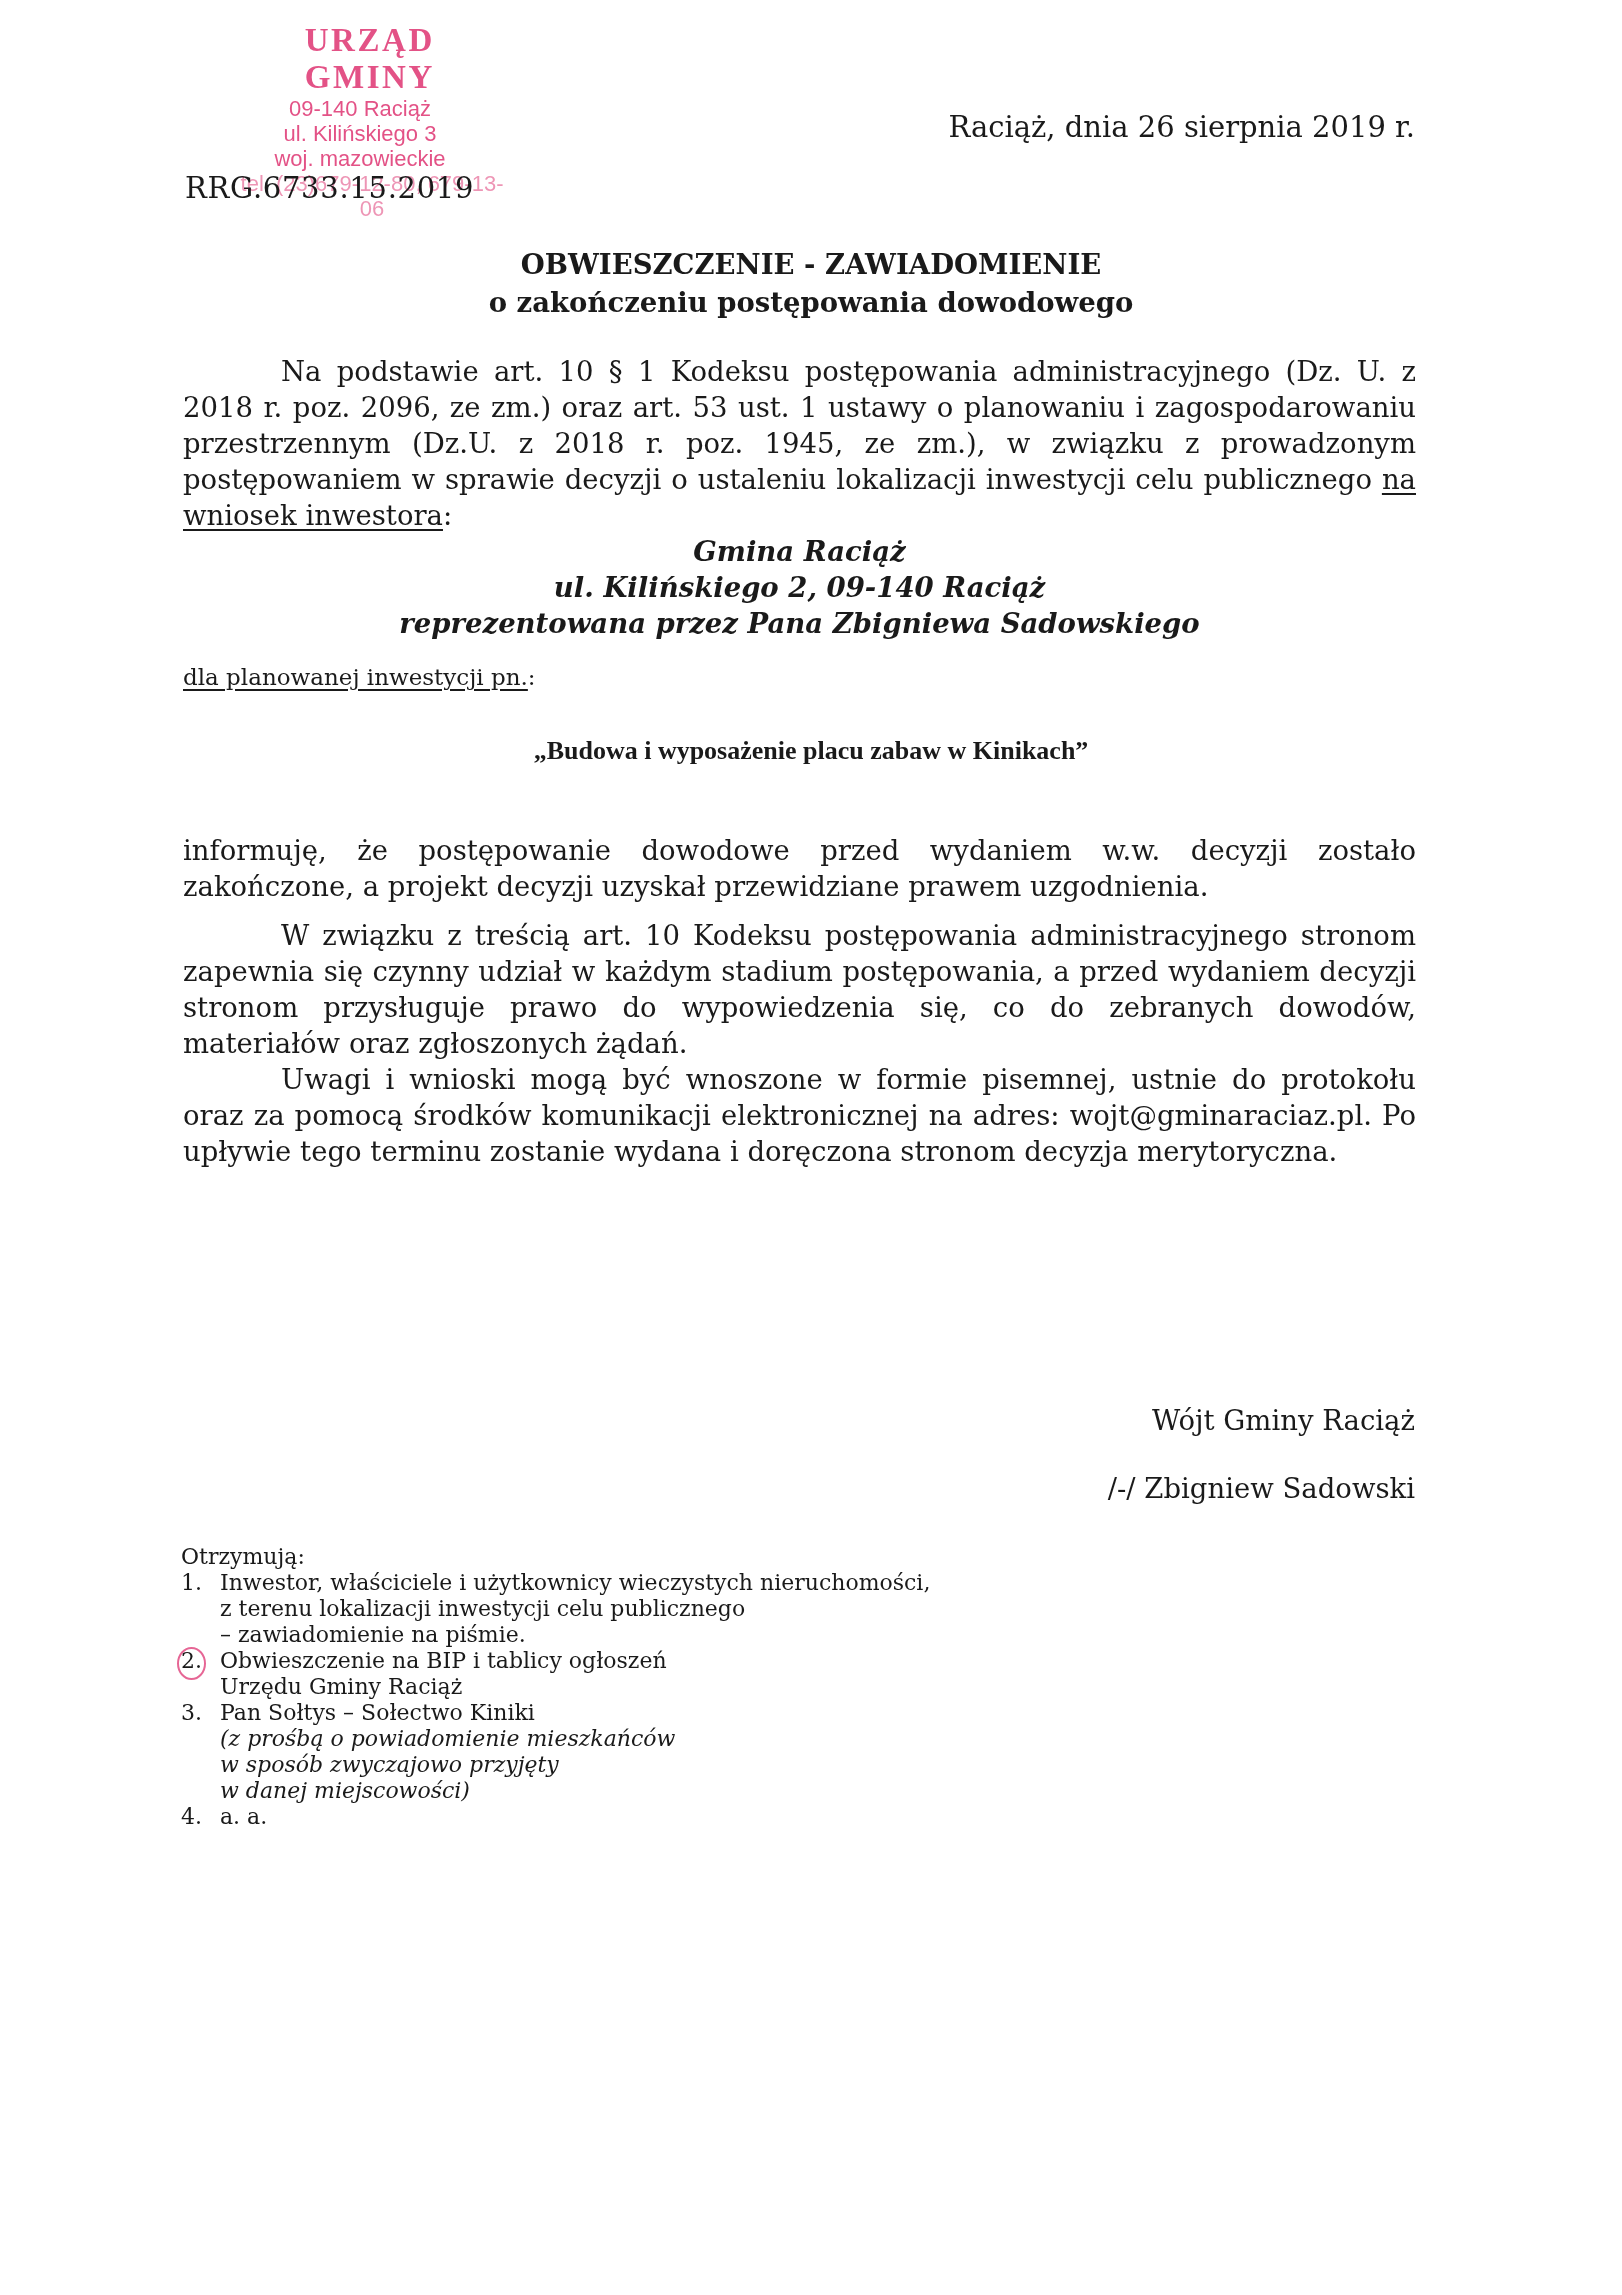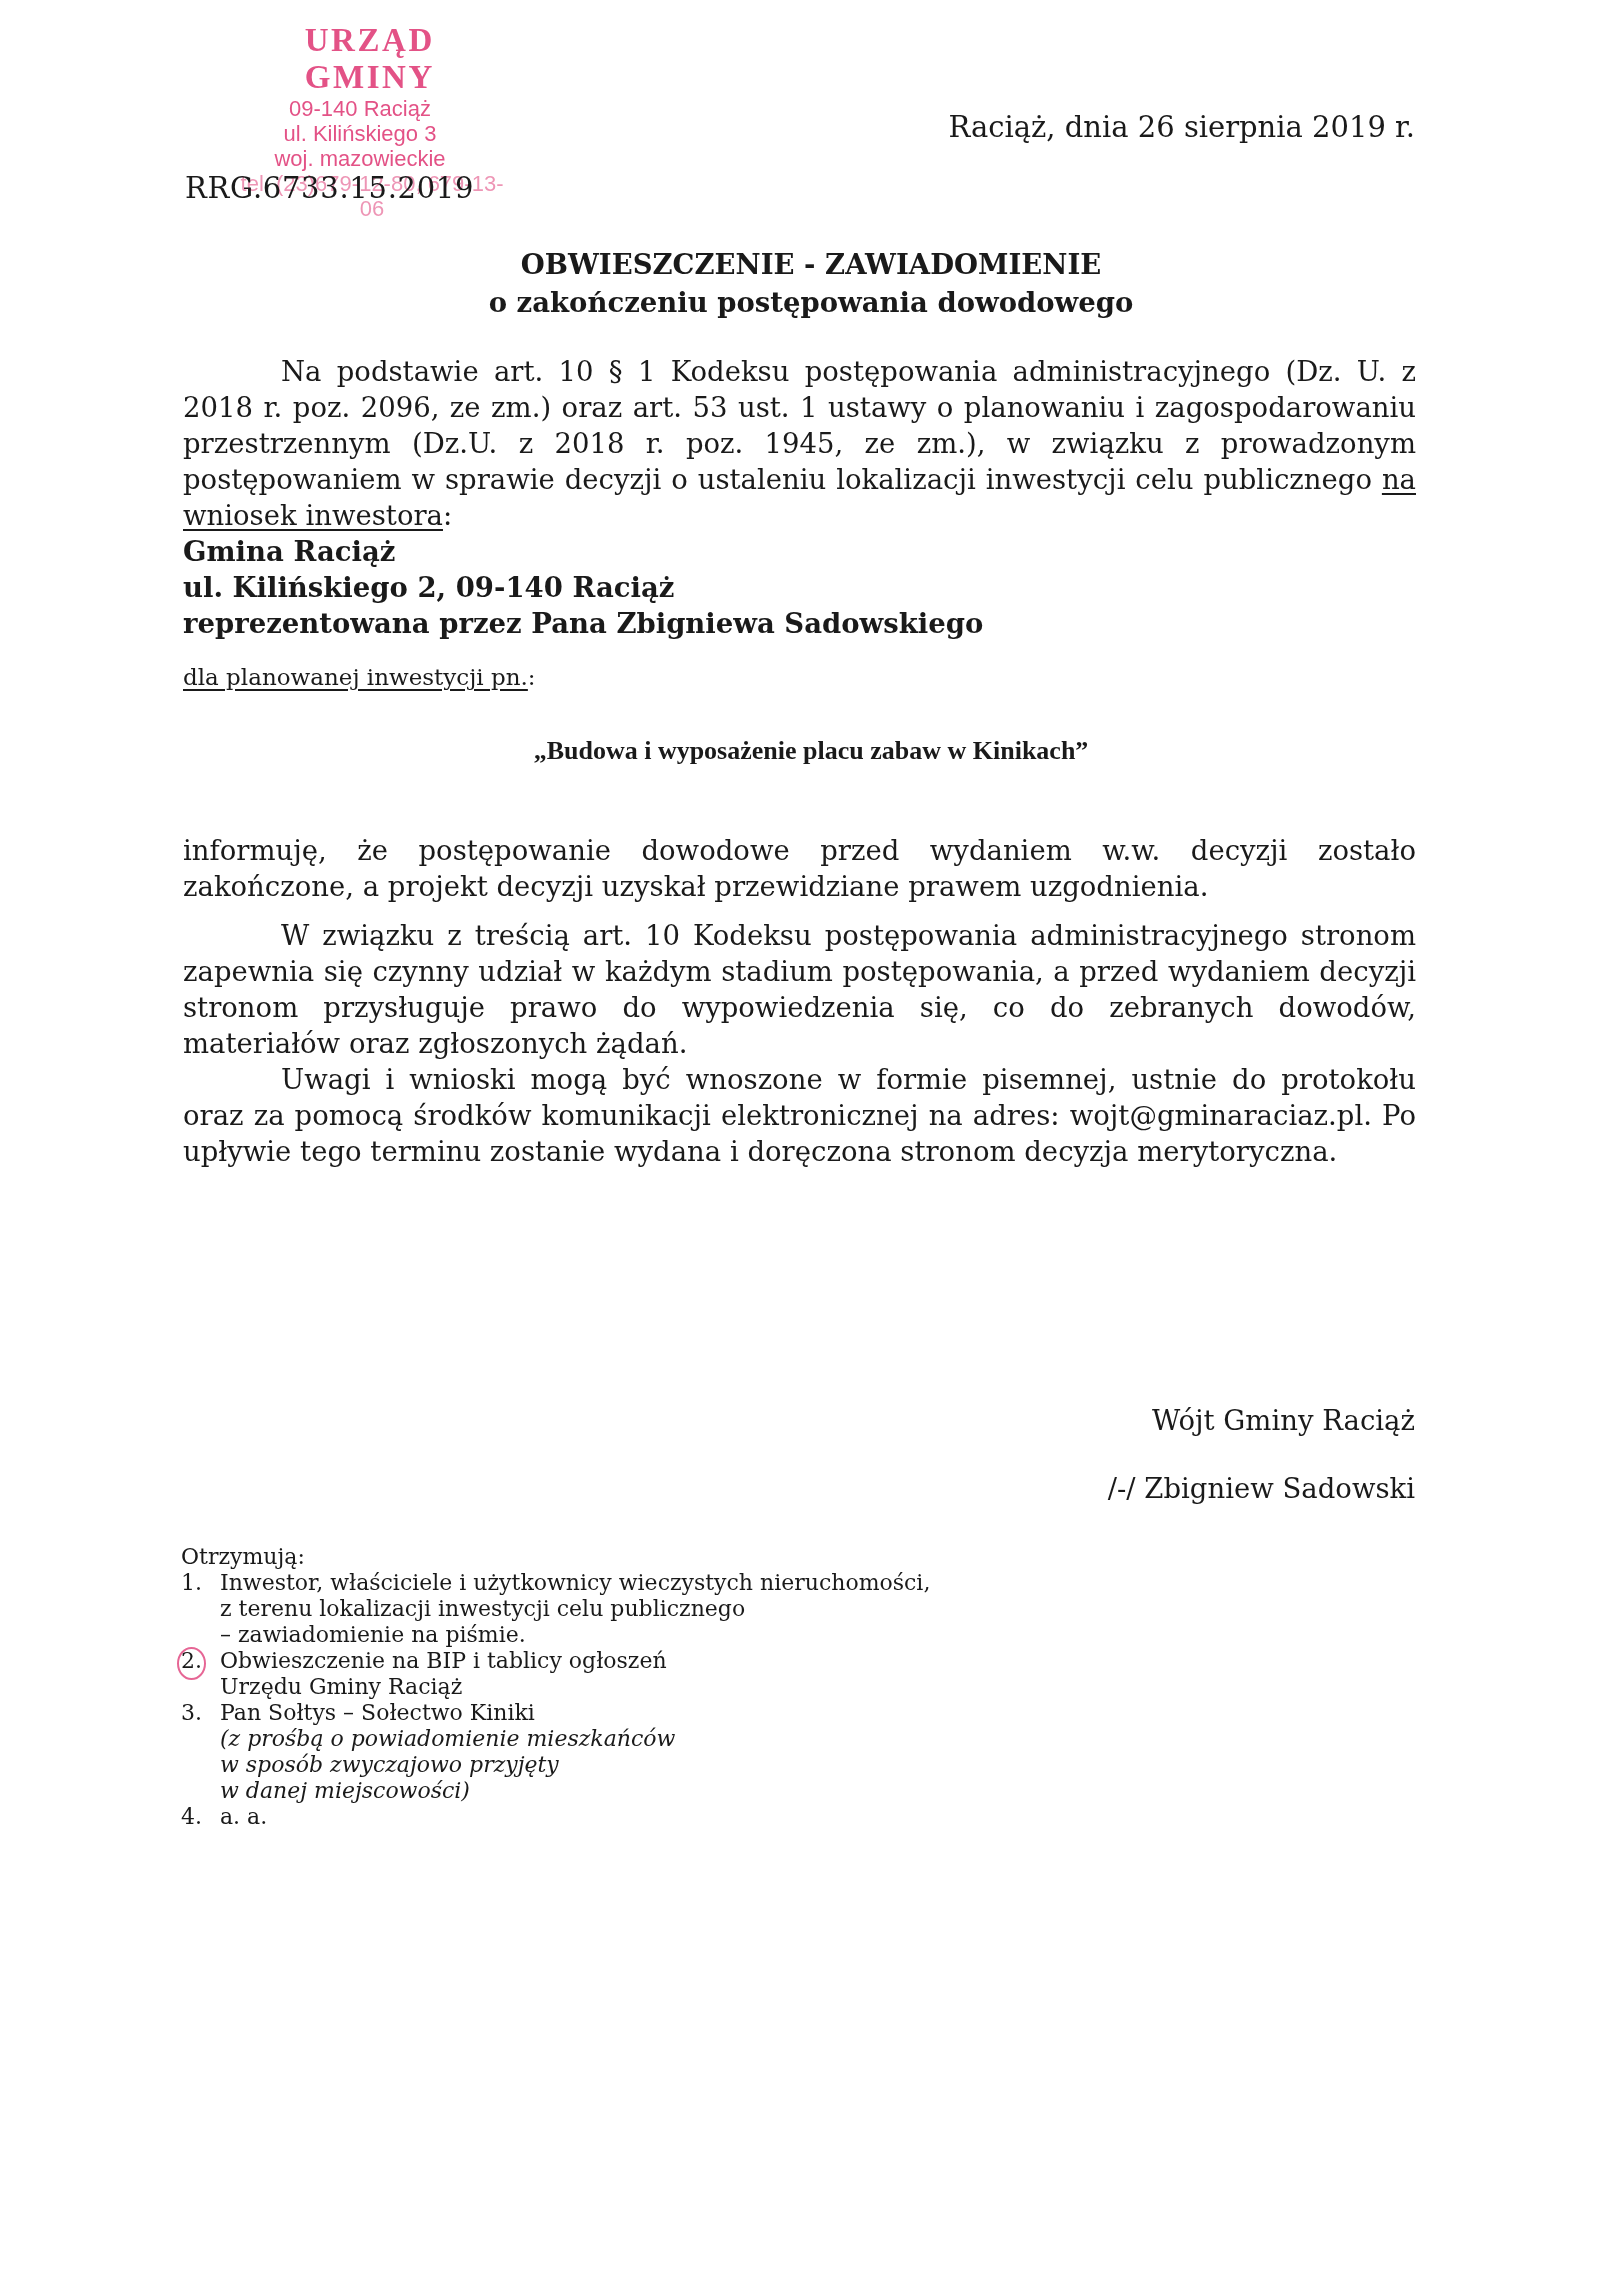--- a/index.html
+++ b/index.html
@@ -33,21 +33,21 @@
       text-align: center; font-weight: bold;
     }
     .title-block div { font-size: 27.5px; line-height: 38px; }
     .body-text {
       position: absolute; left: 183px; width: 1233px; top: 353px;
       font-size: 27.5px; line-height: 36px; text-align: justify;
     }
     .body-text p { margin: 0; }
     .indent { text-indent: 98px; }
     .u { text-decoration: underline; text-decoration-thickness: 2px; text-underline-offset: 3.9px; }
-    .center-bold { font-weight: bold; }
+    .center-bold { text-align: center; font-weight: bold; font-style: italic; }
     .proj-label { position: absolute; left: 183px; top: 664px; font-size: 23px; }
     .proj-name {
       position: absolute; left: 0; width: 1622px; top: 736px;
       text-align: center; font-weight: bold; font-size: 26px;
       font-family: "Liberation Serif", serif;
     }
     .body2 {
       position: absolute; left: 183px; width: 1233px; top: 832px;
       font-size: 27.5px; line-height: 36px; text-align: justify;
     }

